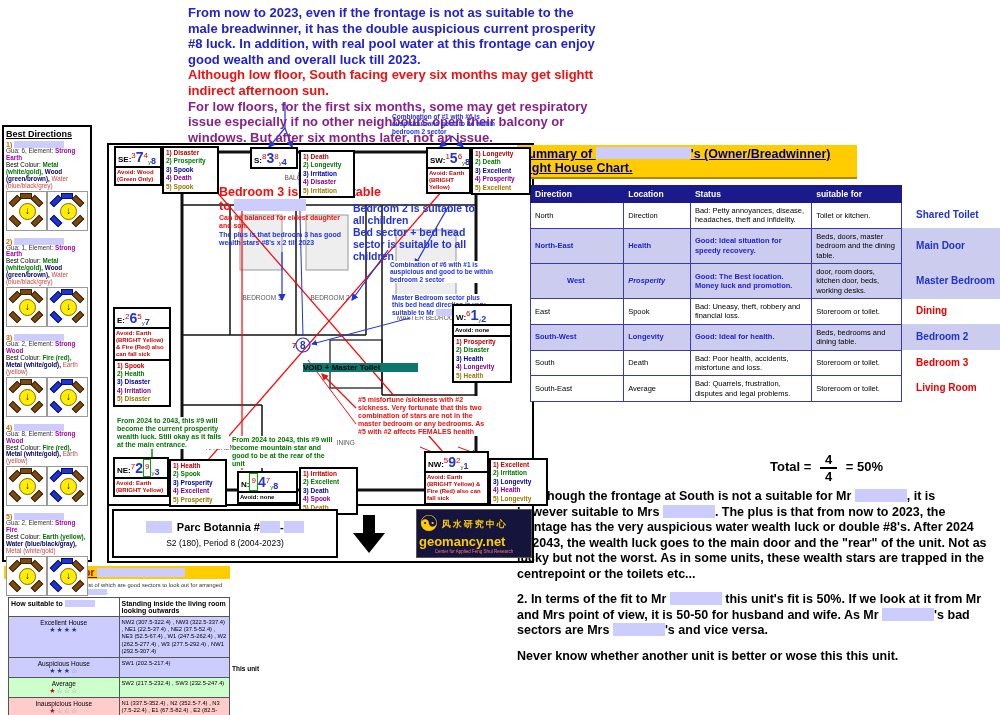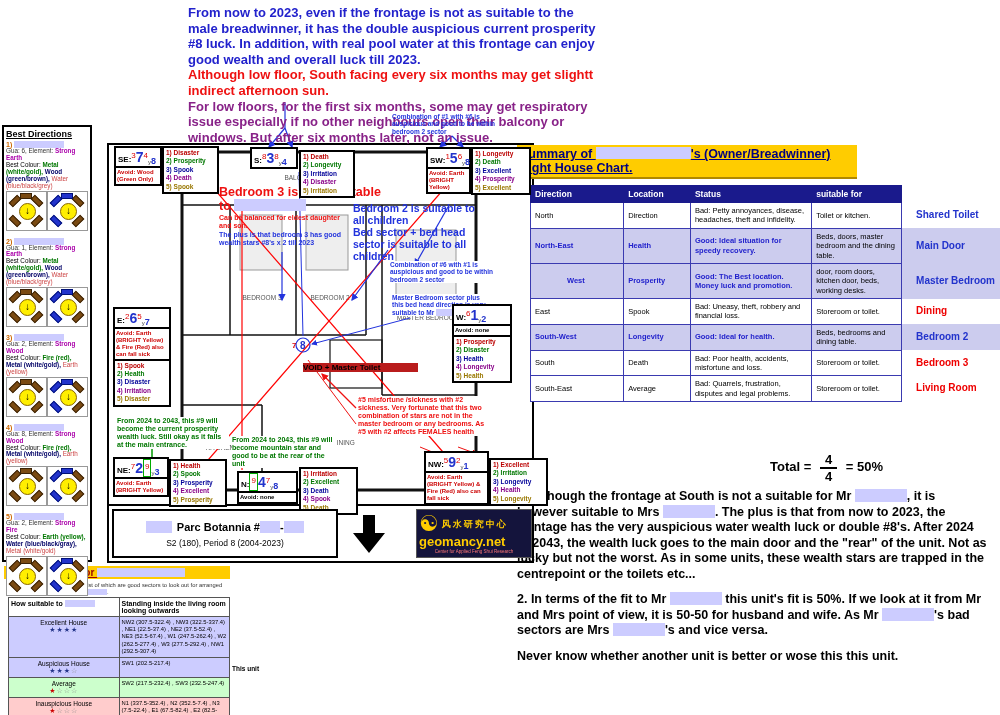--- a/index.html
+++ b/index.html
@@ -64,21 +64,21 @@
   #n-combo-top{left:392px;top:113px;width:104px;font-size:6.5px;color:#2233dd;}
   #n-b3-title{left:219px;top:185px;width:180px;font-size:12.5px;color:#ee1111;}
   #n-b3-title .ul{text-decoration:underline;}
   #n-b3-title .redact{width:72px;height:12px;}
   #n-b3-sub{left:219px;top:214px;width:135px;font-size:7px;color:#ee1111;}
   #n-b3-plus{left:219px;top:231px;width:125px;font-size:7px;color:#2233dd;}
   #n-b2{left:353px;top:202px;width:128px;font-size:10.5px;color:#2233dd;}
   #n-combo-mid{left:390px;top:261px;width:106px;font-size:6.5px;color:#2233dd;background:#fff;}
   #n-master{left:392px;top:294px;width:100px;font-size:6.5px;color:#2233dd;background:#fff;}
   #n-master .redact{width:28px;height:7px;}
-  #n-void{left:303px;top:363px;width:115px;font-size:8px;color:#000;background:#b91c1c;}
+  #n-void{left:303px;top:363px;width:115px;font-size:8px;color:#000;background:#0f766e;}
   #n-misf{left:358px;top:396px;width:133px;font-size:7px;color:#ee1111;background:#fff;}
   #n-g1{left:117px;top:417px;width:112px;font-size:7px;color:#007700;background:#fff;}
   #n-g2{left:232px;top:436px;width:105px;font-size:7px;color:#007700;background:#fff;}
   
   #unit-box{left:112px;top:509px;width:226px;height:49px;border:2px solid #000;background:#fff;
             z-index:4;text-align:center;box-sizing:border-box;padding-top:6px;}
   #unit-box .t{font-size:11px;font-weight:bold;}
   #unit-box .redact{height:12px;vertical-align:-2px;}
   #unit-box .sub{font-size:8.5px;margin-top:3px;}
   #dl-arrow{left:347px;top:511px;width:44px;height:46px;z-index:4;}
@@ -421,21 +421,21 @@
         </tr>
         <tr class="good" style="background: rgb(204, 204, 238);">
           <td class="k" style="width: 56px;">North-East</td>
           <td class="k" style="width: 60px;">Health</td>
           <td class="k" style="width: 120px;">Good: Ideal situation for speedy recovery.</td>
           <td class="v" style="width: 86px;">Beds, doors, master bedroom and the dining table.</td>
           <td class="side blue">Main Door</td>
         </tr>
         <tr class="good" style="background: rgb(204, 204, 238);">
           <td class="k" style="width: 56px; padding-left: 36px;">West</td>
-          <td class="k" style="width: 60px;">Prosperity</td>
+          <td class="k" style="width: 60px; font-style: italic;">Prosperity</td>
           <td class="k" style="width: 120px;">Good: The Best location. Money luck and promotion.</td>
           <td class="v" style="width: 86px;">door, room doors, kitchen door, beds, working desks.</td>
           <td class="side blue">Master Bedroom</td>
         </tr>
         <tr class="bad" style="background: rgb(255, 255, 255);">
           <td class="k" style="width: 56px;">East</td>
           <td class="k" style="width: 60px;">Spook</td>
           <td class="k" style="width: 120px;">Bad: Uneasy, theft, robbery and financial loss.</td>
           <td class="v" style="width: 86px;">Storeroom or toilet.</td>
           <td class="side red">Dining</td>

